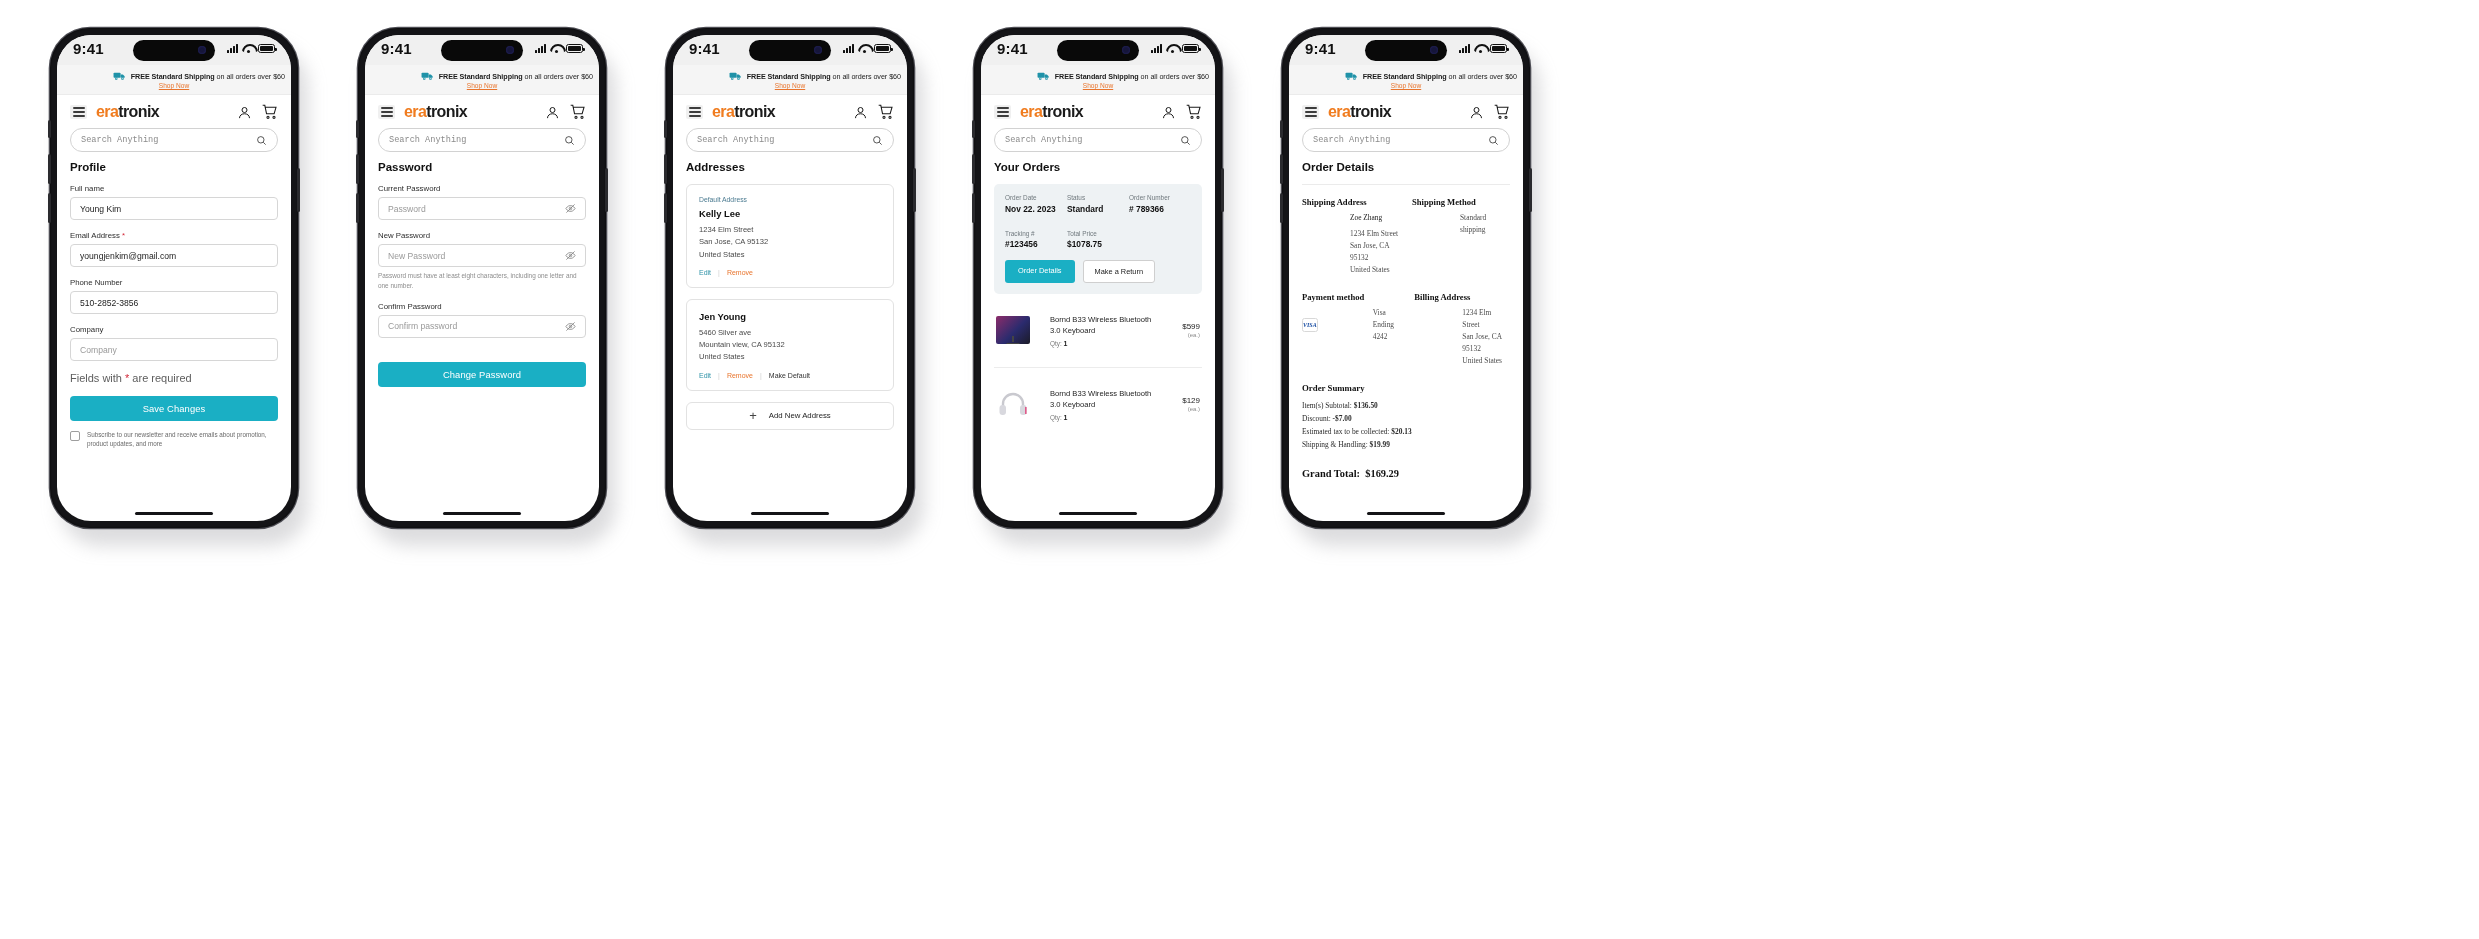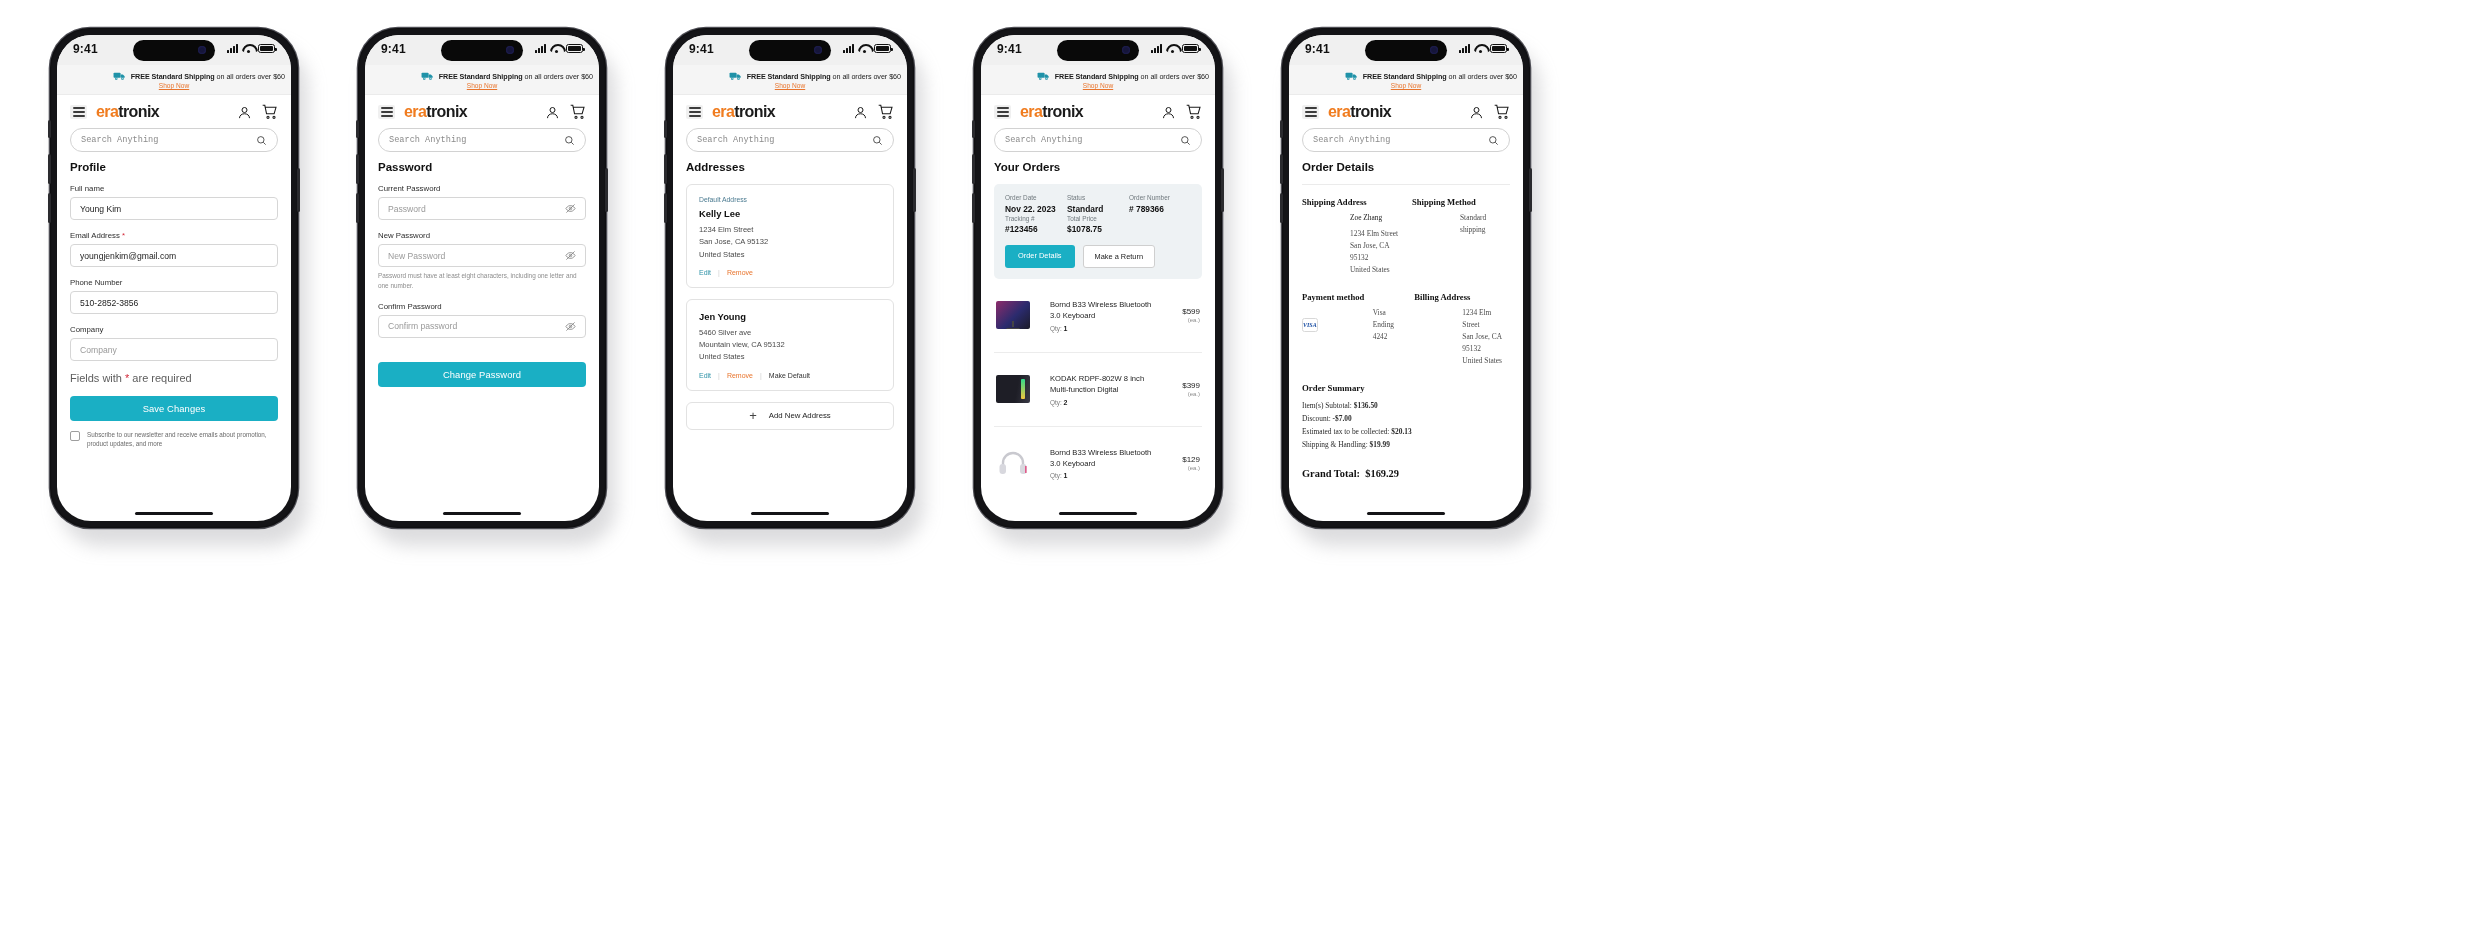--- a/index.html
+++ b/index.html
@@ -51,21 +51,21 @@
     position: relative;
     display: flex; flex-direction: column;
   }
   
   .statusbar {
     height: 30px; background: #f0f0f0;
     display: flex; align-items: center;
     padding: 0 16px 3px 16px;
     position: relative; flex: 0 0 auto;
   }
-  .sb-time { font-size: 12px; font-weight: bold; color: #101010; letter-spacing: .2px; }
+  .sb-time { font-size: 15px; font-weight: bold; color: #101010; letter-spacing: .2px; }
   .notch {
     position: absolute; left: 50%; transform: translateX(-50%);
     top: 5px; width: 82px; height: 21px;
     background: #090909; border-radius: 13px;
   }
   .notch .cam { position:absolute; right:9px; top:6px; width:8px; height:8px;
     border-radius:50%; background:#16163a; box-shadow: inset 0 0 2px #2b2b78; }
   .sb-right { margin-left: auto; display: flex; align-items: center; gap: 4px; }
   .sig { display: flex; align-items: flex-end; gap: 1px; height: 9px; }
   .sig i { width: 2px; background: #111; border-radius: .5px; display: block; }
@@ -150,21 +150,21 @@
   .lnk.mk { color:#333; }
   .sep { color:#cfcfcf; font-size:7px; }
   .addnew {
     border:1px solid #e2e2e2; border-radius:6px; height:28px;
     display:flex; align-items:center; justify-content:center; gap:12px;
   }
   .addnew .plus { font-size:13px; color:#444; font-weight:300; line-height:1; }
   .addnew span.t { font-size:7.8px; color:#242424; }
   
   .order-card { background:#eef2f4; border-radius:5px; padding:10px 11px 11px; }
-  .ogrid { display:grid; grid-template-columns:1fr 1fr 1fr; row-gap:1px; }
+  .ogrid { display:grid; grid-template-columns:1fr 1fr 1fr; row-gap:16px; }
   .ok { font-size:6.4px; color:#70797e; margin-bottom:2.5px; }
   .ov { font-size:8.4px; font-weight:bold; color:#111; }
   .obtns { display:flex; gap:8px; margin-top:11px; }
   .obtn-p { background:#1aafc4; color:#fff; font-size:7.4px; border-radius:3px;
     padding:6px 13px; }
   .obtn-s { background:#fff; color:#222; font-size:7.4px; border-radius:3px;
     padding:6px 11px; border:1px solid #cfcfcf; }
   .prow { display:flex; align-items:center; gap:20px; padding:20px 2px;
     border-bottom:1px solid #ececec; }
   .pimg { width:34px; height:28px; border-radius:2px; flex:0 0 auto;
@@ -666,33 +666,20 @@
             <div style="flex:1 1 auto;">
               <div class="pname">Bornd B33 Wireless Bluetooth 3.0 Keyboard</div>
               <div class="pqty"><span>Qty:</span> <b>1</b></div>
             </div>
             <div class="pprice">
               <div class="amt">$599</div>
               <div class="ea">(ea.)</div>
             </div>
           </div>
 
-          <div class="prow">
-            <div class="pimg" style="background:linear-gradient(100deg,#1e1e26 60%,#3a3a46);">
-              <div style="position:absolute;right:5px;top:4px;width:4px;height:20px;background:linear-gradient(#30d98a,#f2c53d);border-radius:1px;"></div>
-            </div>
-            <div style="flex:1 1 auto;">
-              <div class="pname">KODAK RDPF-802W 8 inch Multi-function Digital</div>
-              <div class="pqty"><span>Qty:</span> <b>2</b></div>
-            </div>
-            <div class="pprice">
-              <div class="amt">$399</div>
-              <div class="ea">(ea.)</div>
-            </div>
-          </div>
 
           <div class="prow" style="border-bottom:none;">
             <div class="pimg" style="background:#fff;">
               <svg viewBox="0 0 34 28" width="34" height="28">
                 <path d="M7 19v-5a10 10 0 0120 0v5" fill="none" stroke="#c9c9cf" stroke-width="2.4"></path>
                 <rect x="3.5" y="15" width="6.5" height="10" rx="3" fill="#d8d8de"></rect>
                 <rect x="24" y="15" width="6.5" height="10" rx="3" fill="#d8d8de"></rect>
                 <rect x="29" y="17" width="1.6" height="7" fill="#e05a8a"></rect>
               </svg>
             </div>

